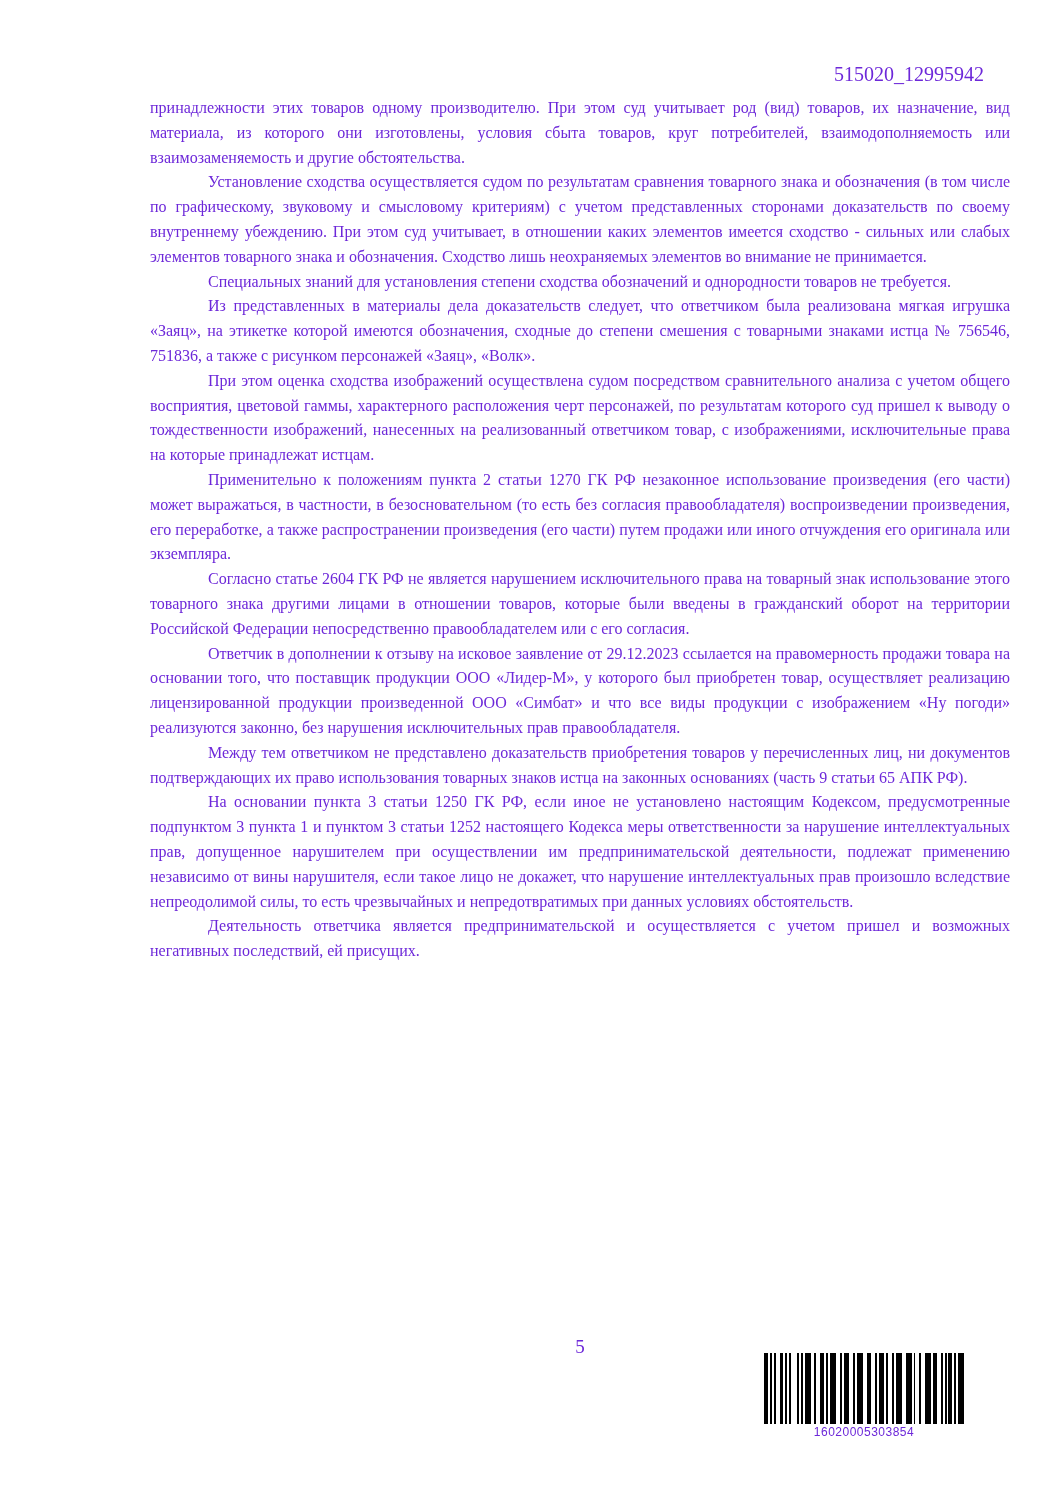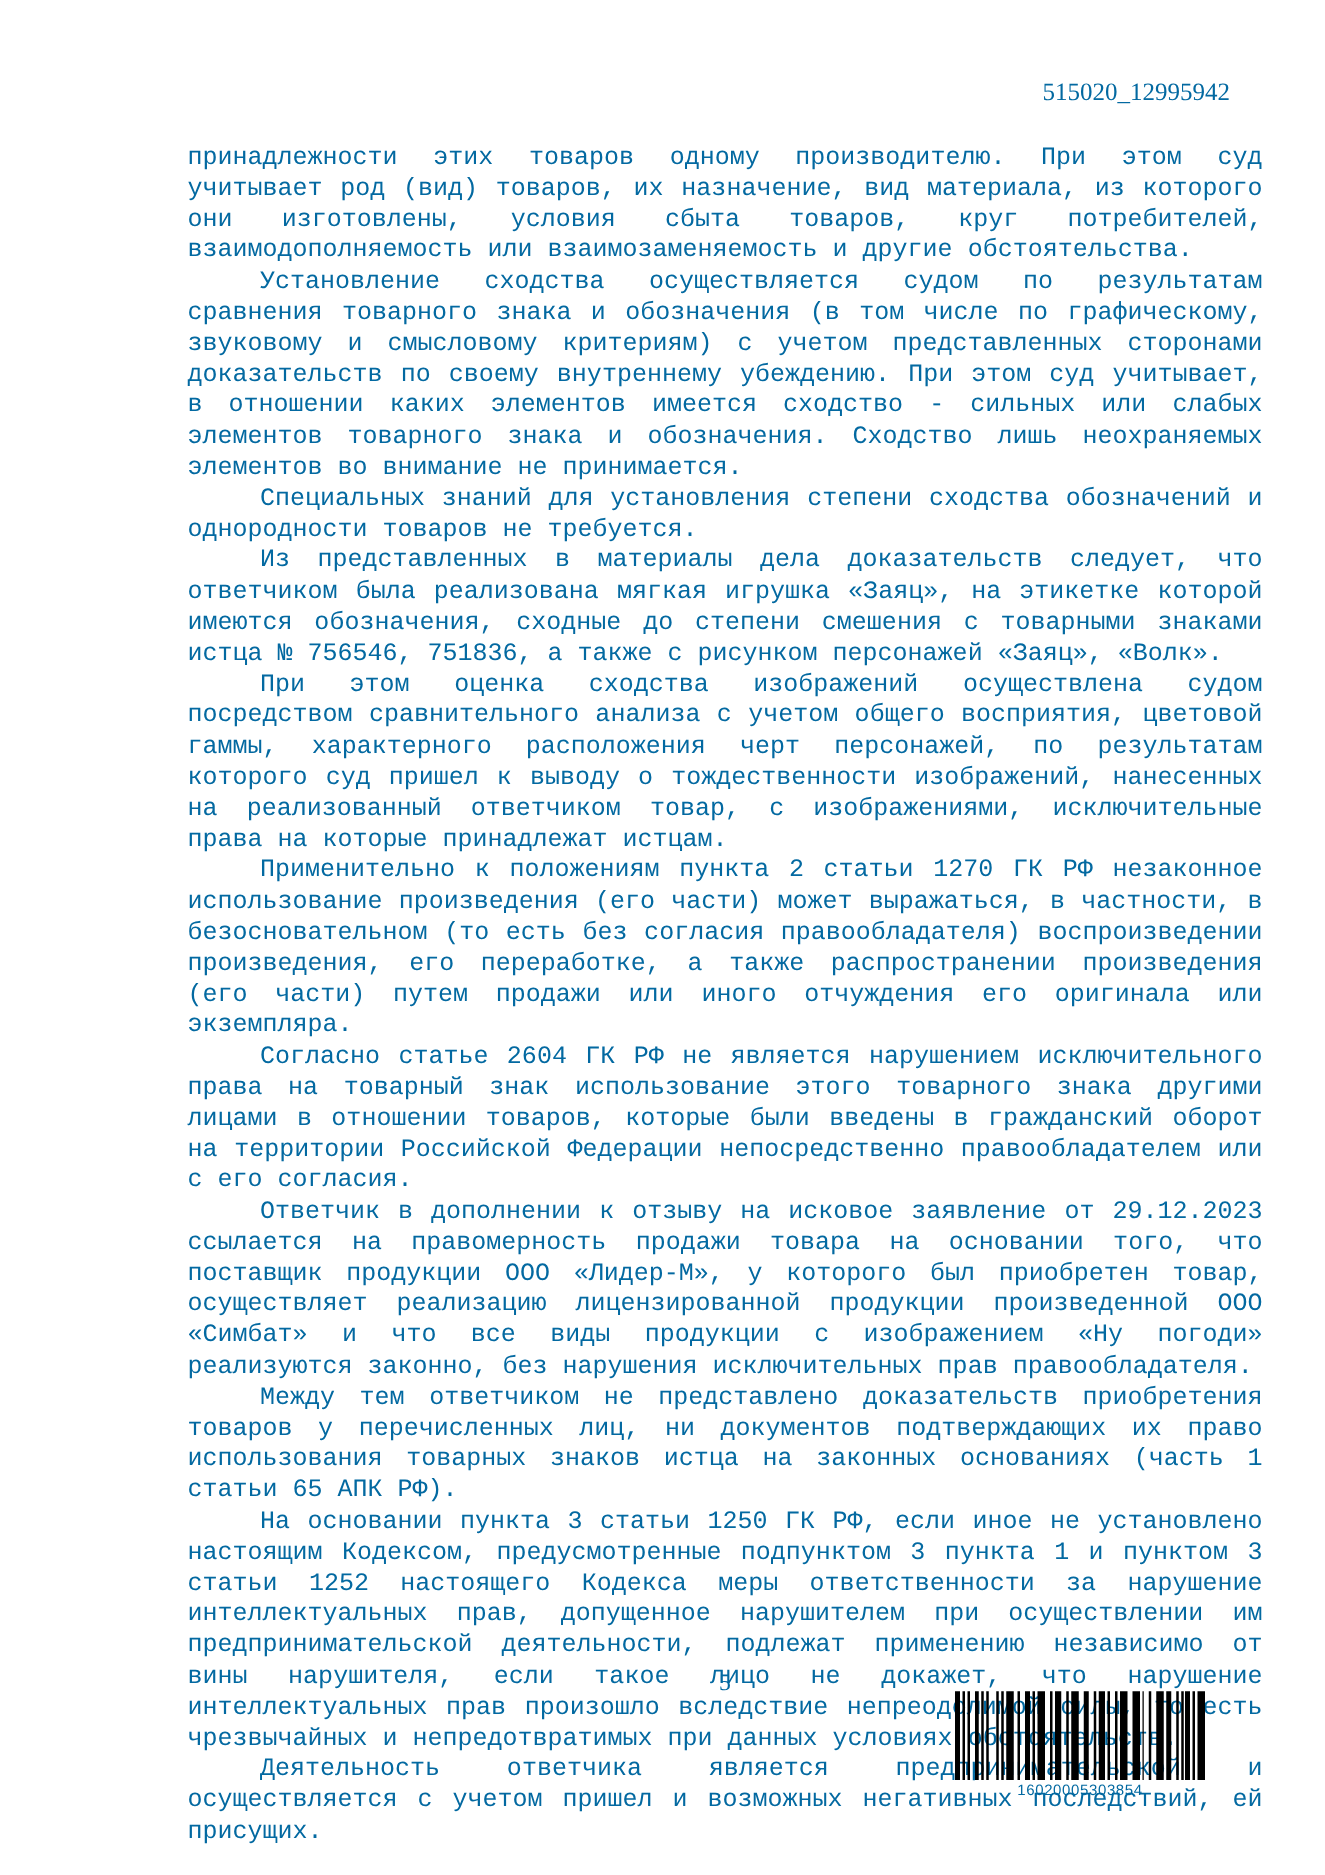--- a/index.html
+++ b/index.html
@@ -5,41 +5,40 @@
   html, body {
     margin: 0;
     padding: 0;
     background: #ffffff;
   }
   .page {
     position: relative;
     width: 1060px;
     height: 1500px;
     background: #ffffff;
-    color: #0369a1;
+    color: #6d28d9;
     font-family: "Liberation Serif", "DejaVu Serif", serif;
     overflow: hidden;
   }
   .header-id {
     position: absolute;
     top: 62px;
     right: 76px;
     font-size: 20px;
     line-height: 24px;
     white-space: nowrap;
   }
   .body-text {
     position: absolute;
-    top: 115px;
+    top: 96px;
     left: 150px;
     width: 860px;
-    font-size: 20px;
+    font-size: 16px;
     line-height: 24.8px;
     text-align: justify;
-    font-family: Liberation Mono, monospace;
   }
   .body-text p {
     margin: 0;
     padding: 0;
     text-indent: 58px;
   }
   .body-text p.continuation {
     text-indent: 0;
   }
   .page-number {
@@ -83,21 +82,21 @@
 
   <div class="body-text">
       <p class="continuation">принадлежности этих товаров одному производителю. При этом суд учитывает род (вид) товаров, их назначение, вид материала, из которого они изготовлены, условия сбыта товаров, круг потребителей, взаимодополняемость или взаимозаменяемость и другие обстоятельства.</p>
       <p>Установление сходства осуществляется судом по результатам сравнения товарного знака и обозначения (в том числе по графическому, звуковому и смысловому критериям) с учетом представленных сторонами доказательств по своему внутреннему убеждению. При этом суд учитывает, в отношении каких элементов имеется сходство - сильных или слабых элементов товарного знака и обозначения. Сходство лишь неохраняемых элементов во внимание не принимается.</p>
       <p>Специальных знаний для установления степени сходства обозначений и однородности товаров не требуется.</p>
       <p>Из представленных в материалы дела доказательств следует, что ответчиком была реализована мягкая игрушка «Заяц», на этикетке которой имеются обозначения, сходные до степени смешения с товарными знаками истца № 756546, 751836, а также с рисунком персонажей «Заяц», «Волк».</p>
       <p>При этом оценка сходства изображений осуществлена судом посредством сравнительного анализа с учетом общего восприятия, цветовой гаммы, характерного расположения черт персонажей, по результатам которого суд пришел к выводу о тождественности изображений, нанесенных на реализованный ответчиком товар, с изображениями, исключительные права на которые принадлежат истцам.</p>
       <p>Применительно к положениям пункта 2 статьи 1270 ГК РФ незаконное использование произведения (его части) может выражаться, в частности, в безосновательном (то есть без согласия правообладателя) воспроизведении произведения, его переработке, а также распространении произведения (его части) путем продажи или иного отчуждения его оригинала или экземпляра.</p>
       <p>Согласно статье 2604 ГК РФ не является нарушением исключительного права на товарный знак использование этого товарного знака другими лицами в отношении товаров, которые были введены в гражданский оборот на территории Российской Федерации непосредственно правообладателем или с его согласия.</p>
       <p>Ответчик в дополнении к отзыву на исковое заявление от 29.12.2023 ссылается на правомерность продажи товара на основании того, что поставщик продукции ООО «Лидер-М», у которого был приобретен товар, осуществляет реализацию лицензированной продукции произведенной ООО «Симбат» и что все виды продукции с изображением «Ну погоди» реализуются законно, без нарушения исключительных прав правообладателя.</p>
-      <p>Между тем ответчиком не представлено доказательств приобретения товаров у перечисленных лиц, ни документов подтверждающих их право использования товарных знаков истца на законных основаниях (часть 1 статьи 65 АПК РФ).</p>
+      <p>Между тем ответчиком не представлено доказательств приобретения товаров у перечисленных лиц, ни документов подтверждающих их право использования товарных знаков истца на законных основаниях (часть 9 статьи 65 АПК РФ).</p>
       <p>На основании пункта 3 статьи 1250 ГК РФ, если иное не установлено настоящим Кодексом, предусмотренные подпунктом 3 пункта 1 и пунктом 3 статьи 1252 настоящего Кодекса меры ответственности за нарушение интеллектуальных прав, допущенное нарушителем при осуществлении им предпринимательской деятельности, подлежат применению независимо от вины нарушителя, если такое лицо не докажет, что нарушение интеллектуальных прав произошло вследствие непреодолимой силы, то есть чрезвычайных и непредотвратимых при данных условиях обстоятельств.</p>
       <p>Деятельность ответчика является предпринимательской и осуществляется с учетом пришел и возможных негативных последствий, ей присущих.</p>
     </div>
 
   <div class="page-number">5</div>
 
   <div class="barcode">
     <div class="barcode-bars">
         <span class="bar" style="width: 4px;"></span>
         <span class="gap" style="width: 2px;"></span>

